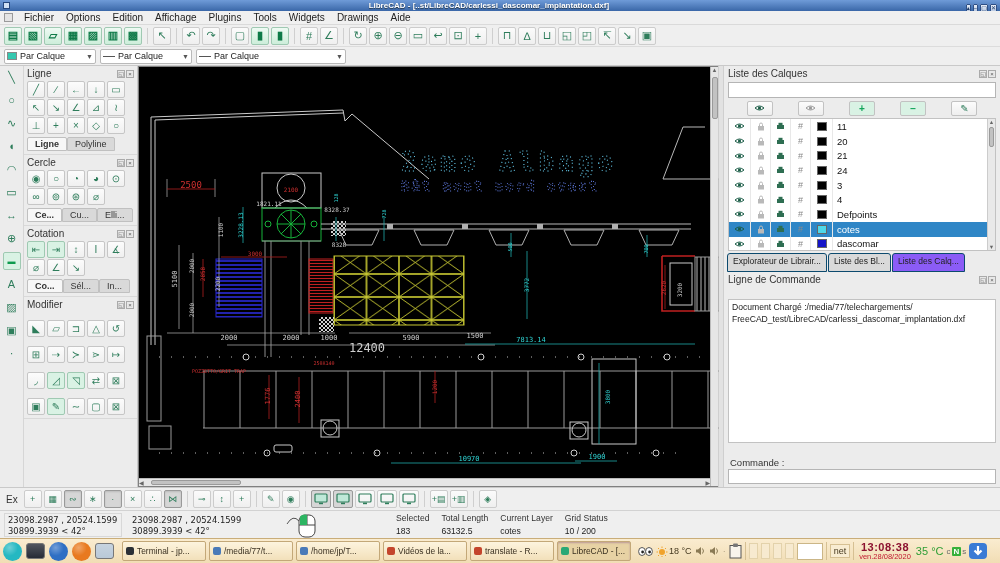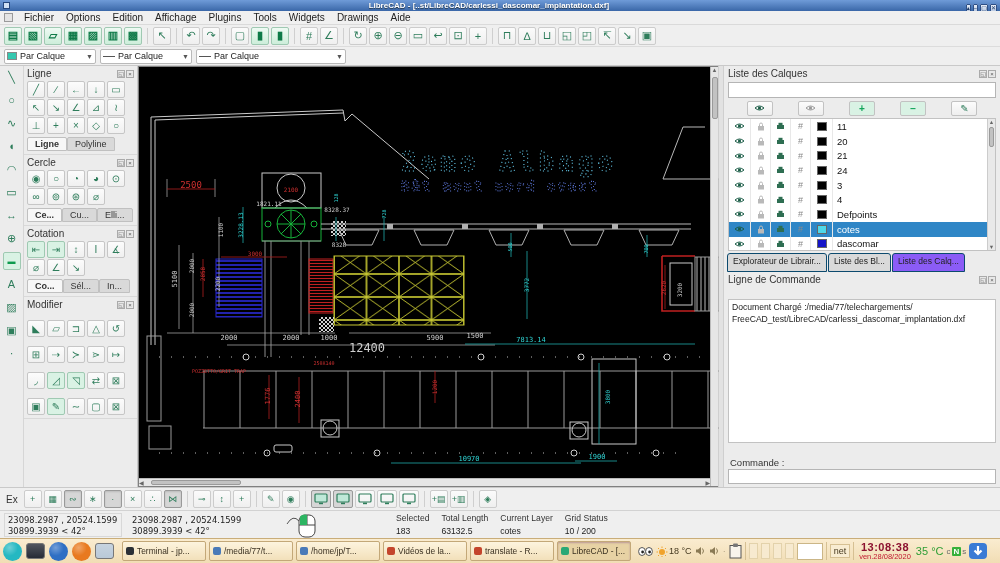--- a/index.html
+++ b/index.html
@@ -449,21 +449,21 @@
           <span class="dim" style="left: 52px; top: 243px; color: rgb(207, 207, 207); font-size: 6px; transform: translate(-50%, -50%) rotate(-90deg);">2000</span>
           <span class="dim" style="left: 78px; top: 217px; color: rgb(207, 207, 207); font-size: 6px; transform: translate(-50%, -50%) rotate(-90deg);">2200</span>
           <span class="dim" style="left: 116px; top: 186px; color: rgb(208, 48, 48); font-size: 6px;">3000</span>
           <span class="dim" style="left: 63px; top: 207px; color: rgb(208, 48, 48); font-size: 6px; transform: translate(-50%, -50%) rotate(-90deg);">2858</span>
           <span class="dim" style="left: 197px; top: 131px; color: rgb(47, 212, 212); font-size: 5px; transform: translate(-50%, -50%) rotate(-90deg);">128</span>
           <span class="dim" style="left: 245px; top: 147px; color: rgb(47, 212, 212); font-size: 5px; transform: translate(-50%, -50%) rotate(-90deg);">728</span>
           <span class="dim" style="left: 90px; top: 271px; color: rgb(207, 207, 207); font-size: 7px;">2000</span>
           <span class="dim" style="left: 152px; top: 271px; color: rgb(207, 207, 207); font-size: 7px;">2000</span>
           <span class="dim" style="left: 190px; top: 271px; color: rgb(207, 207, 207); font-size: 7px;">1000</span>
           <span class="dim" style="left: 228px; top: 281px; color: rgb(207, 207, 207); font-size: 12px;">12400</span>
-          <span class="dim" style="left: 272px; top: 271px; color: rgb(207, 207, 207); font-size: 7px; margin-left: 24px;">5900</span>
+          <span class="dim" style="left: 272px; top: 271px; color: rgb(207, 207, 207); font-size: 7px;">5900</span>
           <span class="dim" style="left: 336px; top: 269px; color: rgb(207, 207, 207); font-size: 7px;">1500</span>
           <span class="dim" style="left: 371px; top: 180px; color: rgb(47, 212, 212); font-size: 5px; transform: translate(-50%, -50%) rotate(-90deg);">500</span>
           <span class="dim" style="left: 387px; top: 218px; color: rgb(47, 212, 212); font-size: 6px; transform: translate(-50%, -50%) rotate(-90deg);">3772</span>
           <span class="dim" style="left: 507px; top: 182px; color: rgb(47, 212, 212); font-size: 5px; transform: translate(-50%, -50%) rotate(-90deg);">700</span>
           <span class="dim" style="left: 392px; top: 273px; color: rgb(47, 212, 212); font-size: 7px;">7813.14</span>
           <span class="dim" style="left: 524px; top: 221px; color: rgb(208, 48, 48); font-size: 6px; transform: translate(-50%, -50%) rotate(-90deg);">2620</span>
           <span class="dim" style="left: 540px; top: 223px; color: rgb(207, 207, 207); font-size: 6px; transform: translate(-50%, -50%) rotate(-90deg);">3200</span>
           <span class="dim" style="left: 295px; top: 320px; color: rgb(208, 48, 48); font-size: 6px; transform: translate(-50%, -50%) rotate(-90deg);">1200</span>
           <span class="dim" style="left: 129px; top: 329px; color: rgb(208, 48, 48); font-size: 7px; transform: translate(-50%, -50%) rotate(-90deg);">1776</span>
           <span class="dim" style="left: 159px; top: 332px; color: rgb(208, 48, 48); font-size: 7px; transform: translate(-50%, -50%) rotate(-90deg);">2400</span>

